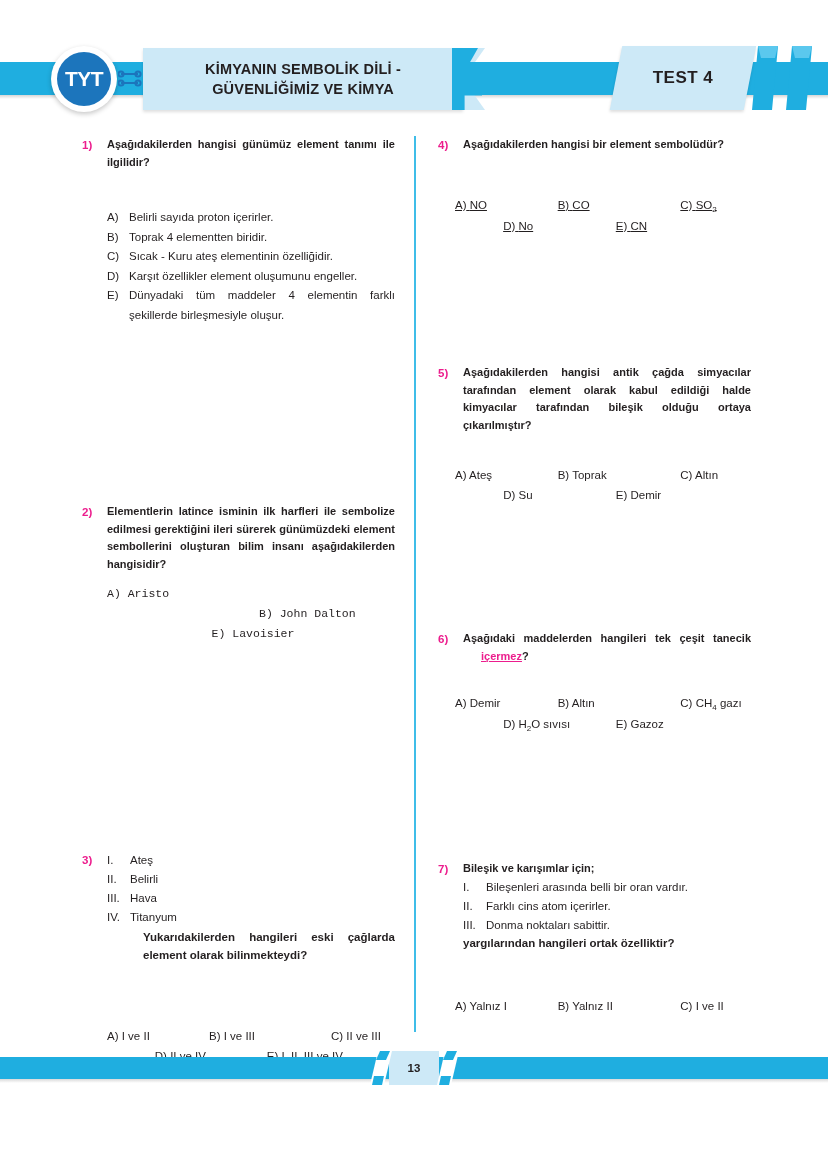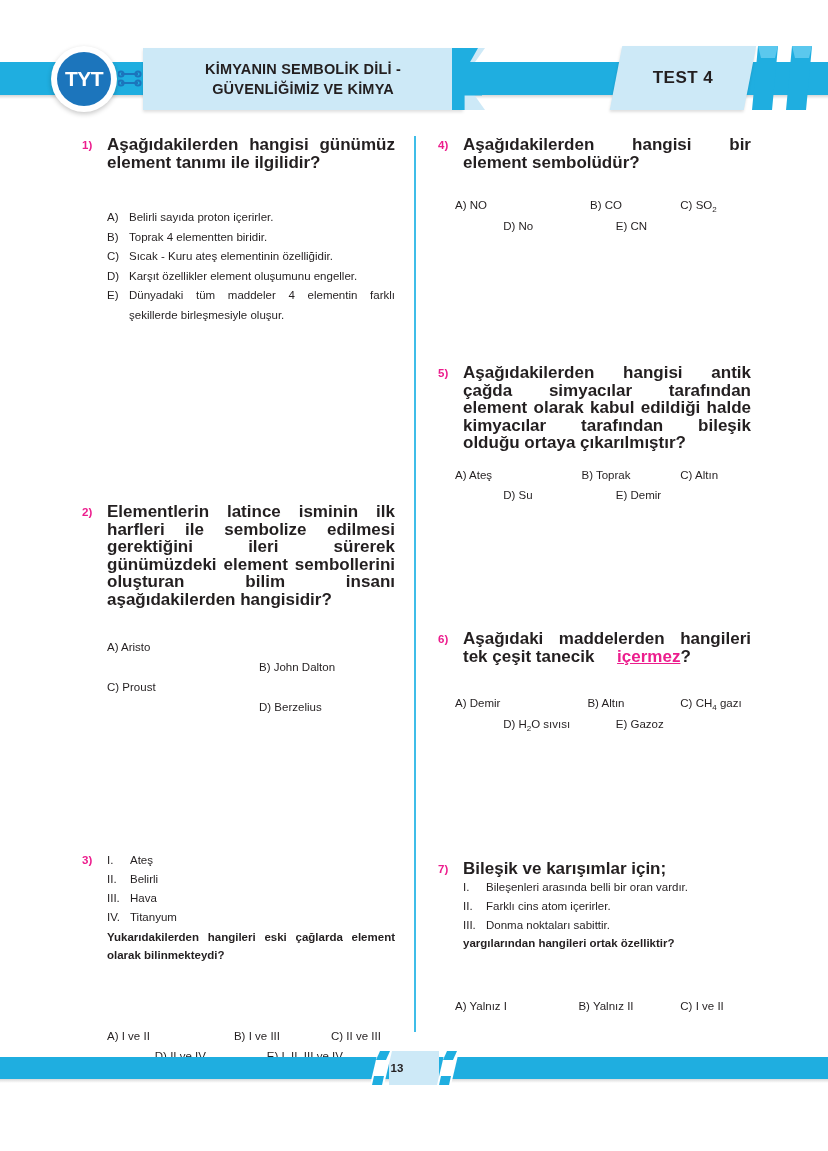--- a/index.html
+++ b/index.html
@@ -199,21 +199,21 @@
     font-size: 11.5px;
     width: 25px;
     flex: 0 0 25px;
     padding-top: 1px;
     line-height: 16.5px;
   }
   .q-body {
     flex: 1 1 auto;
   }
   .q-stem {
-    font-size: 17px;
+    font-size: 11px;
     font-weight: bold;
     line-height: 17.5px;
     text-align: justify;
     color: #231f20;
   }
   .q-stem.left-align { text-align: left; }
 
   .roman-list {
     font-size: 11.5px;
     font-weight: normal;
@@ -260,21 +260,21 @@
   .choices.stacked .ch-t.wrap2 {
     text-align: justify;
   }
 
   .choice-row {
     display: flex;
     width: 100%;
   }
   .choice-row.r3 > div { flex: 0 0 33.33%; }
   .choice-row.r3 > div:nth-child(1) { padding-left: 0px; }
-  .choice-row.r3 > div:nth-child(2) { padding-left: 6px; text-align: center; }
+  .choice-row.r3 > div:nth-child(2) { padding-left: 6px; }
   .choice-row.r3 > div:nth-child(3) { padding-left: 26px; }
   .choice-row.r2of3 > div { flex: 0 0 33.33%; }
   .choice-row.r2of3 > div:nth-child(1) { margin-left: 16.6%; padding-left: 0; }
   .choice-row.r2of3 > div:nth-child(2) { padding-left: 16px; }
 
   .choice-row.two > div { flex: 0 0 50%; }
   .choice-row.two > div:nth-child(2) { padding-left: 8px; margin-top: 20px; }
   .choice-row.onecenter { justify-content: center; }
   .choice-row.onecenter > div { padding-left: 4px; }
 
@@ -306,21 +306,21 @@
     position: absolute;
     left: 389px;
     top: 1051px;
     width: 50px;
     height: 34px;
     background: #CDE9F7;
     z-index: 4;
   }
   .footer-pageno {
     position: absolute;
-    left: 372px;
+    left: 389px;
     top: 1051px;
     width: 50px;
     height: 34px;
     display: flex;
     align-items: center;
     justify-content: center;
     font-size: 11.5px;
     font-weight: bold;
     z-index: 6;
     color: #231f20;
@@ -414,39 +414,35 @@
 </div>
 
 <div class="q" style="left:82px; top:503px;">
   <div class="q-head">
     <div class="q-num">2)</div>
     <div class="q-body">
       <div class="q-stem">Elementlerin latince isminin ilk harfleri ile sembolize edilmesi gerektiğini ileri sürerek günümüzdeki element sembollerini oluşturan bilim insanı aşağıdakilerden hangisidir?</div>
     </div>
   </div>
 </div>
-<div class="q choices" style="left:107px; top:638px; width:288px;">
+<div class="q choices" style="left:107px; top:584px; width:288px;font-family:Liberation Mono, monospace;">
   <div class="choice-row two">
     <div>
       <span>A)</span>
       <span>Aristo</span>
     </div>
     <div>
       <span>B)</span>
       <span>John Dalton</span>
     </div>
   </div>
-  <div class="choice-row two">
-    <div>
-      <span>C)</span>
-      <span>Proust</span>
-    </div>
-    <div>
-      <span>D)</span>
-      <span>Berzelius</span>
+  <div class="choice-row onecenter">
+    <div>
+      <span>E)</span>
+      <span>Lavoisier</span>
     </div>
   </div>
 </div>
 
 <div class="q" style="left:82px; top:851px;">
   <div class="q-head">
     <div class="q-num">3)</div>
     <div class="q-body">
       <div class="roman-list">
         <div class="ri">
@@ -459,21 +455,21 @@
         </div>
         <div class="ri">
           <div class="rl">III.</div>
           <div>Hava</div>
         </div>
         <div class="ri">
           <div class="rl">IV.</div>
           <div>Titanyum</div>
         </div>
       </div>
-      <div class="q-stem-after" style="margin-top:2px;">Yukarıdakilerden hangileri eski çağlarda element olarak bilinmekteydi?</div>
+      <div class="q-stem-after" style="margin-top:2px;margin-left:36px;">Yukarıdakilerden hangileri eski çağlarda element olarak bilinmekteydi?</div>
     </div>
   </div>
 </div>
 <div class="q choices" style="left:107px; top:1027px; width:288px;">
   <div class="choice-row r3">
     <div>
       <span>A)</span>
       <span>I ve II</span>
     </div>
     <div>
@@ -498,21 +494,21 @@
 </div>
 
 <div class="q" style="left:438px; top:136px;">
   <div class="q-head">
     <div class="q-num">4)</div>
     <div class="q-body">
       <div class="q-stem">Aşağıdakilerden hangisi bir element sembolüdür?</div>
     </div>
   </div>
 </div>
-<div class="q choices" style="left:455px; top:196px; width:290px;">
+<div class="q choices" style="left:455px; top:196px; width:290px;text-decoration:underline;">
   <div class="choice-row r3">
     <div>
       <span>A)</span>
       <span>NO</span>
     </div>
     <div>
       <span>B)</span>
       <span>CO</span>
     </div>
     <div>

